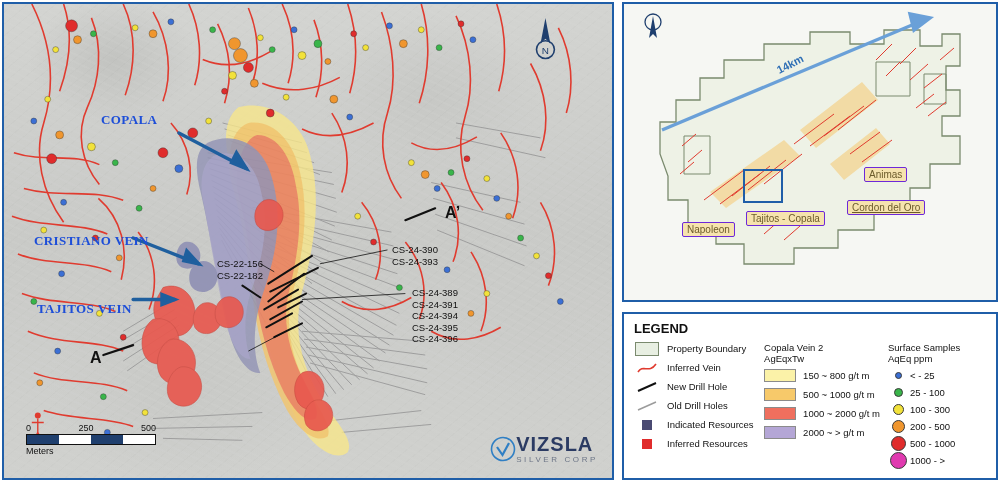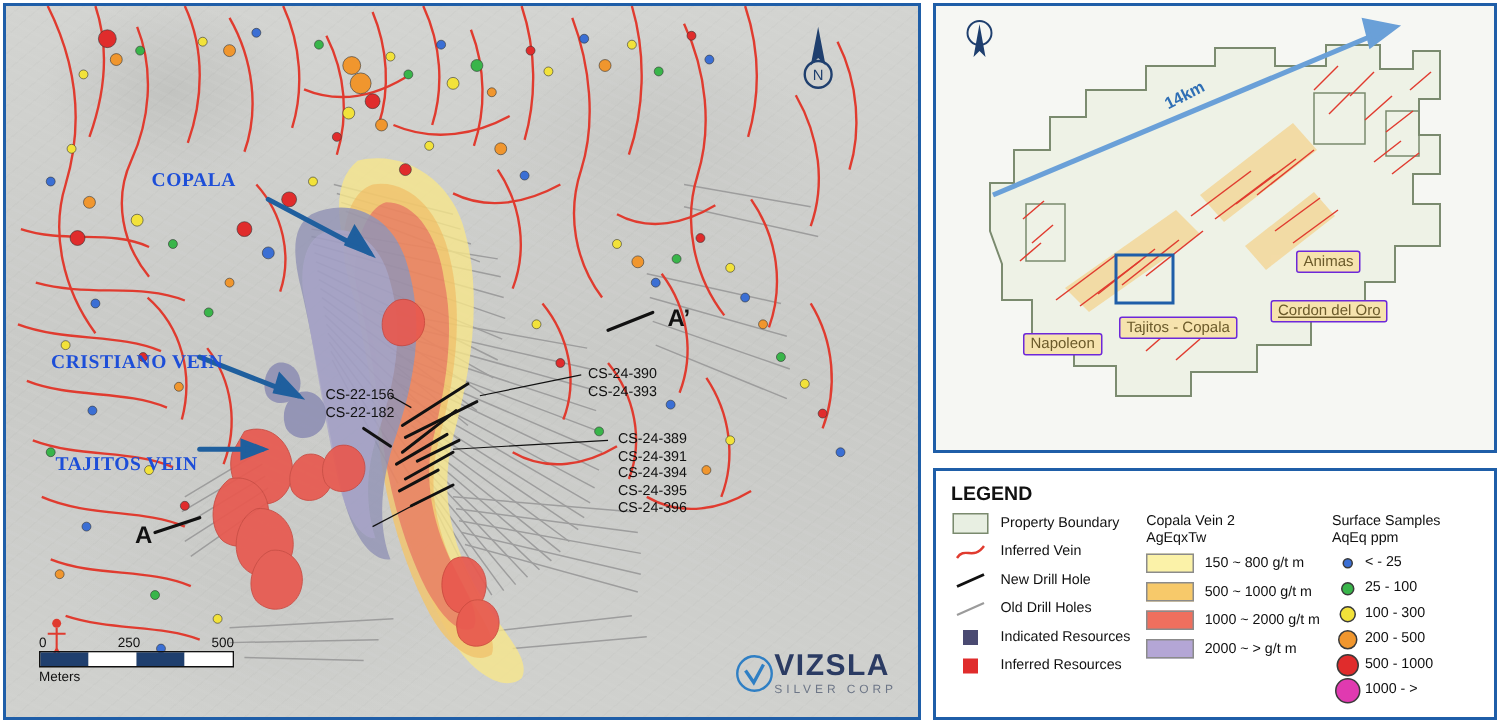--- a/index.html
+++ b/index.html
@@ -64,21 +64,21 @@
   .lg-col.c1{width:132px;}
   .lg-col.c2{width:116px;}
   .lg-col.c3{width:106px;}
   .lg-row{display:flex;align-items:center;margin-bottom:6px;height:13px;}
   .lg-key{width:26px;min-width:26px;display:flex;align-items:center;justify-content:center;margin-right:7px;}
   .lg-txt{font-size:9.5px;color:#111;white-space:nowrap;}
   .lg-head{font-size:9.5px;color:#111;line-height:11px;margin-bottom:5px;}
   .bandsw{width:30px;height:11px;border:1px solid #8b8b8b;margin-right:7px;}
   .dot{border-radius:50%;border:1px solid #3a3a3a;display:block;}
   .sq{width:10px;height:10px;display:block;}
-  .sampl-row{display:flex;margin-bottom:5px;height:12px;}
+  .sampl-row{display:flex;align-items:center;margin-bottom:5px;height:12px;}
   .sampl-key{width:22px;display:flex;justify-content:center;align-items:center;}
 </style>
 </head>
 <body>
 
 <div class="root">
 
   <div class="main-map">
     <div class="terrain"></div>
     <div class="grain"></div>

